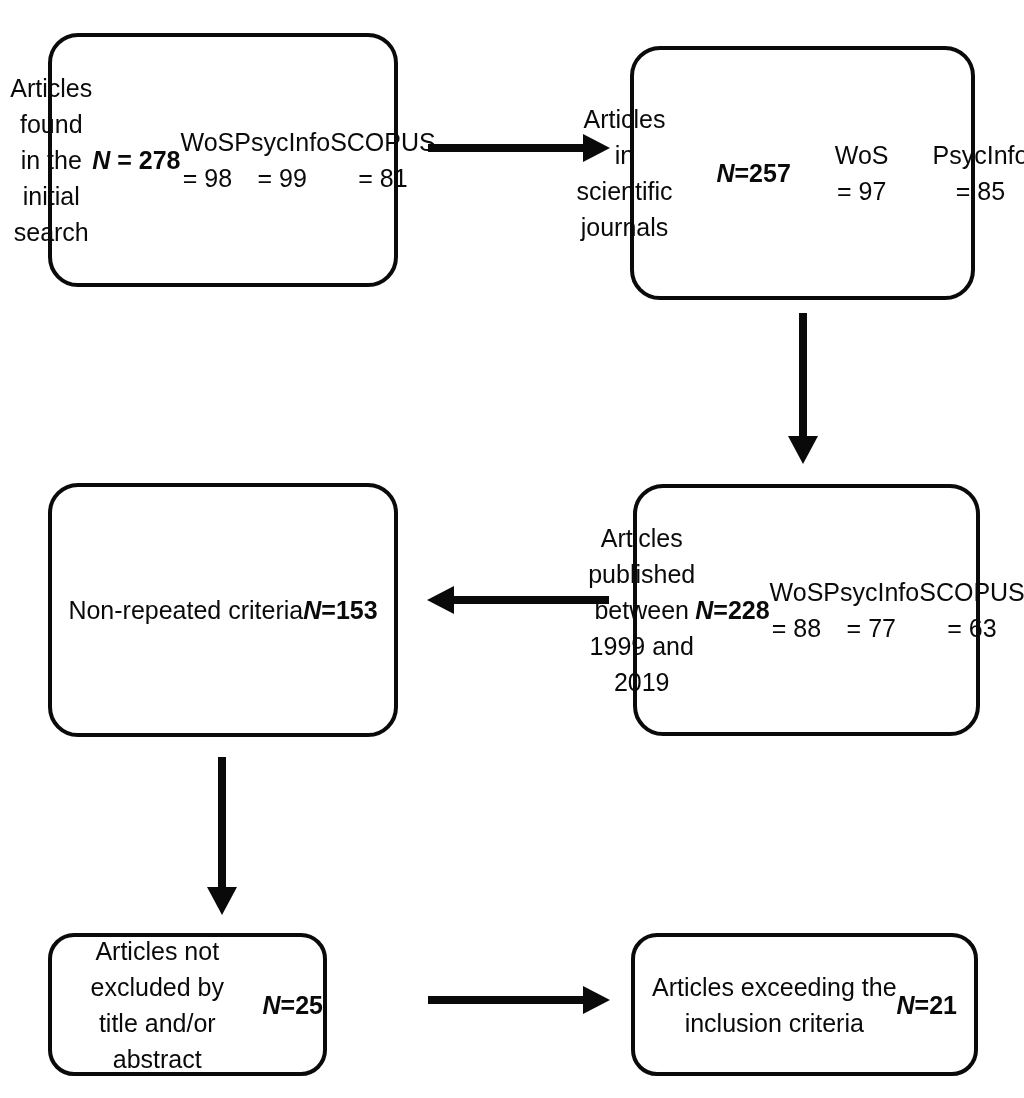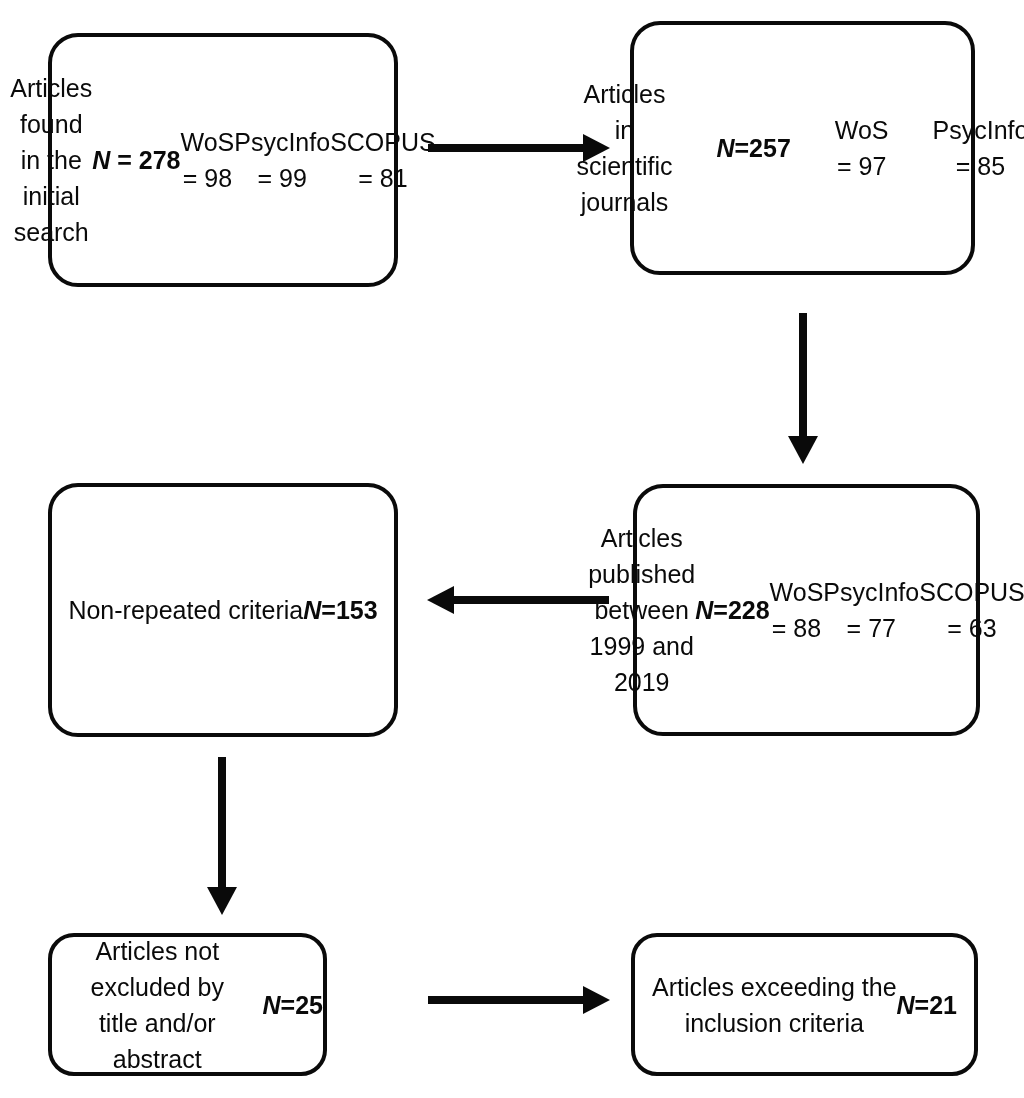--- a/index.html
+++ b/index.html
@@ -83,21 +83,21 @@
 
   <div class="box" style="left:48px; top:33px; width:350px; height:254px;">
     <div class="title">Articles found in the
 initial search</div>
     <div class="nline"><span class="nsym">N</span><span class="nval"> = 278</span></div>
     <div class="detail">WoS = 98</div>
     <div class="detail">PsycInfo = 99</div>
     <div class="detail">SCOPUS = 81</div>
   </div>
 
-  <div class="box" style="left:630px; top:21px; width:345px; height:254px;gap:44px;">
+  <div class="box" style="left:630px; top:46px; width:345px; height:254px;gap:44px;">
     <div class="title">Articles in scientific
 journals</div>
     <div class="nline"><span class="nsym">N</span><span class="nval">=257</span></div>
     <div class="detail">WoS = 97</div>
     <div class="detail">PsycInfo = 85</div>
   </div>
 
   <div class="box" style="left:633px; top:484px; width:347px; height:252px;">
     <div class="title">Articles published
 between 1999 and

